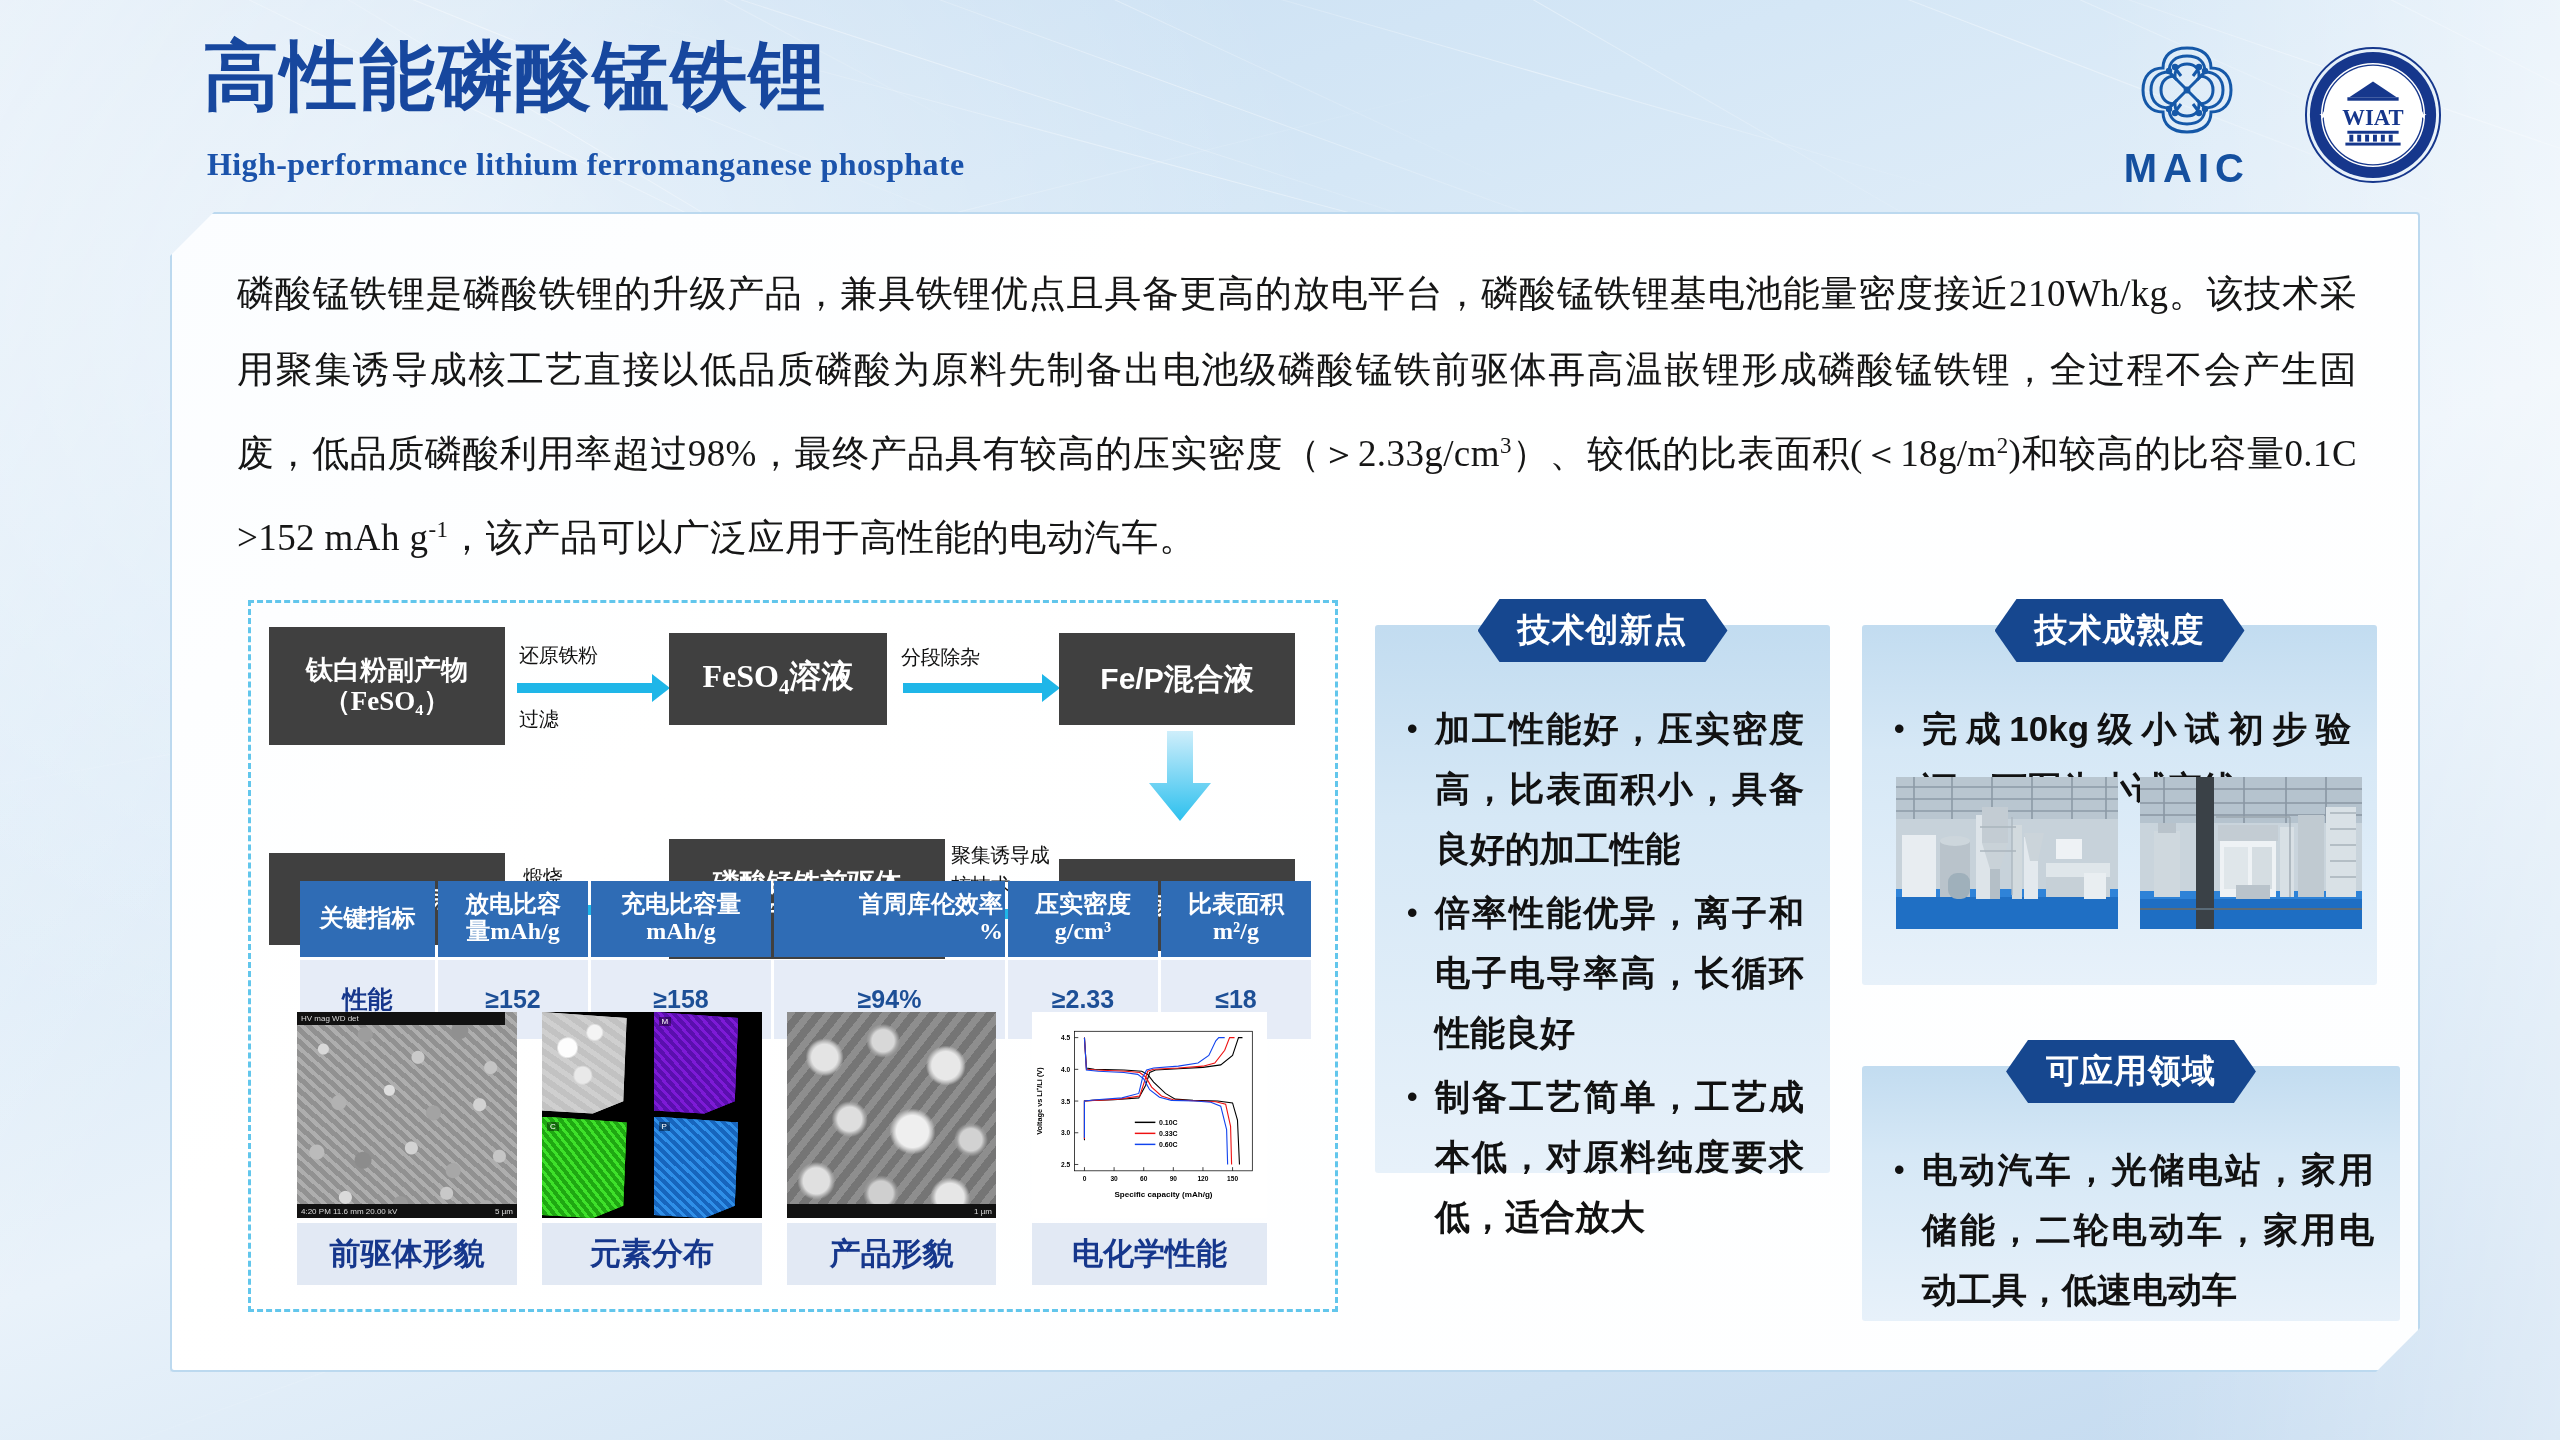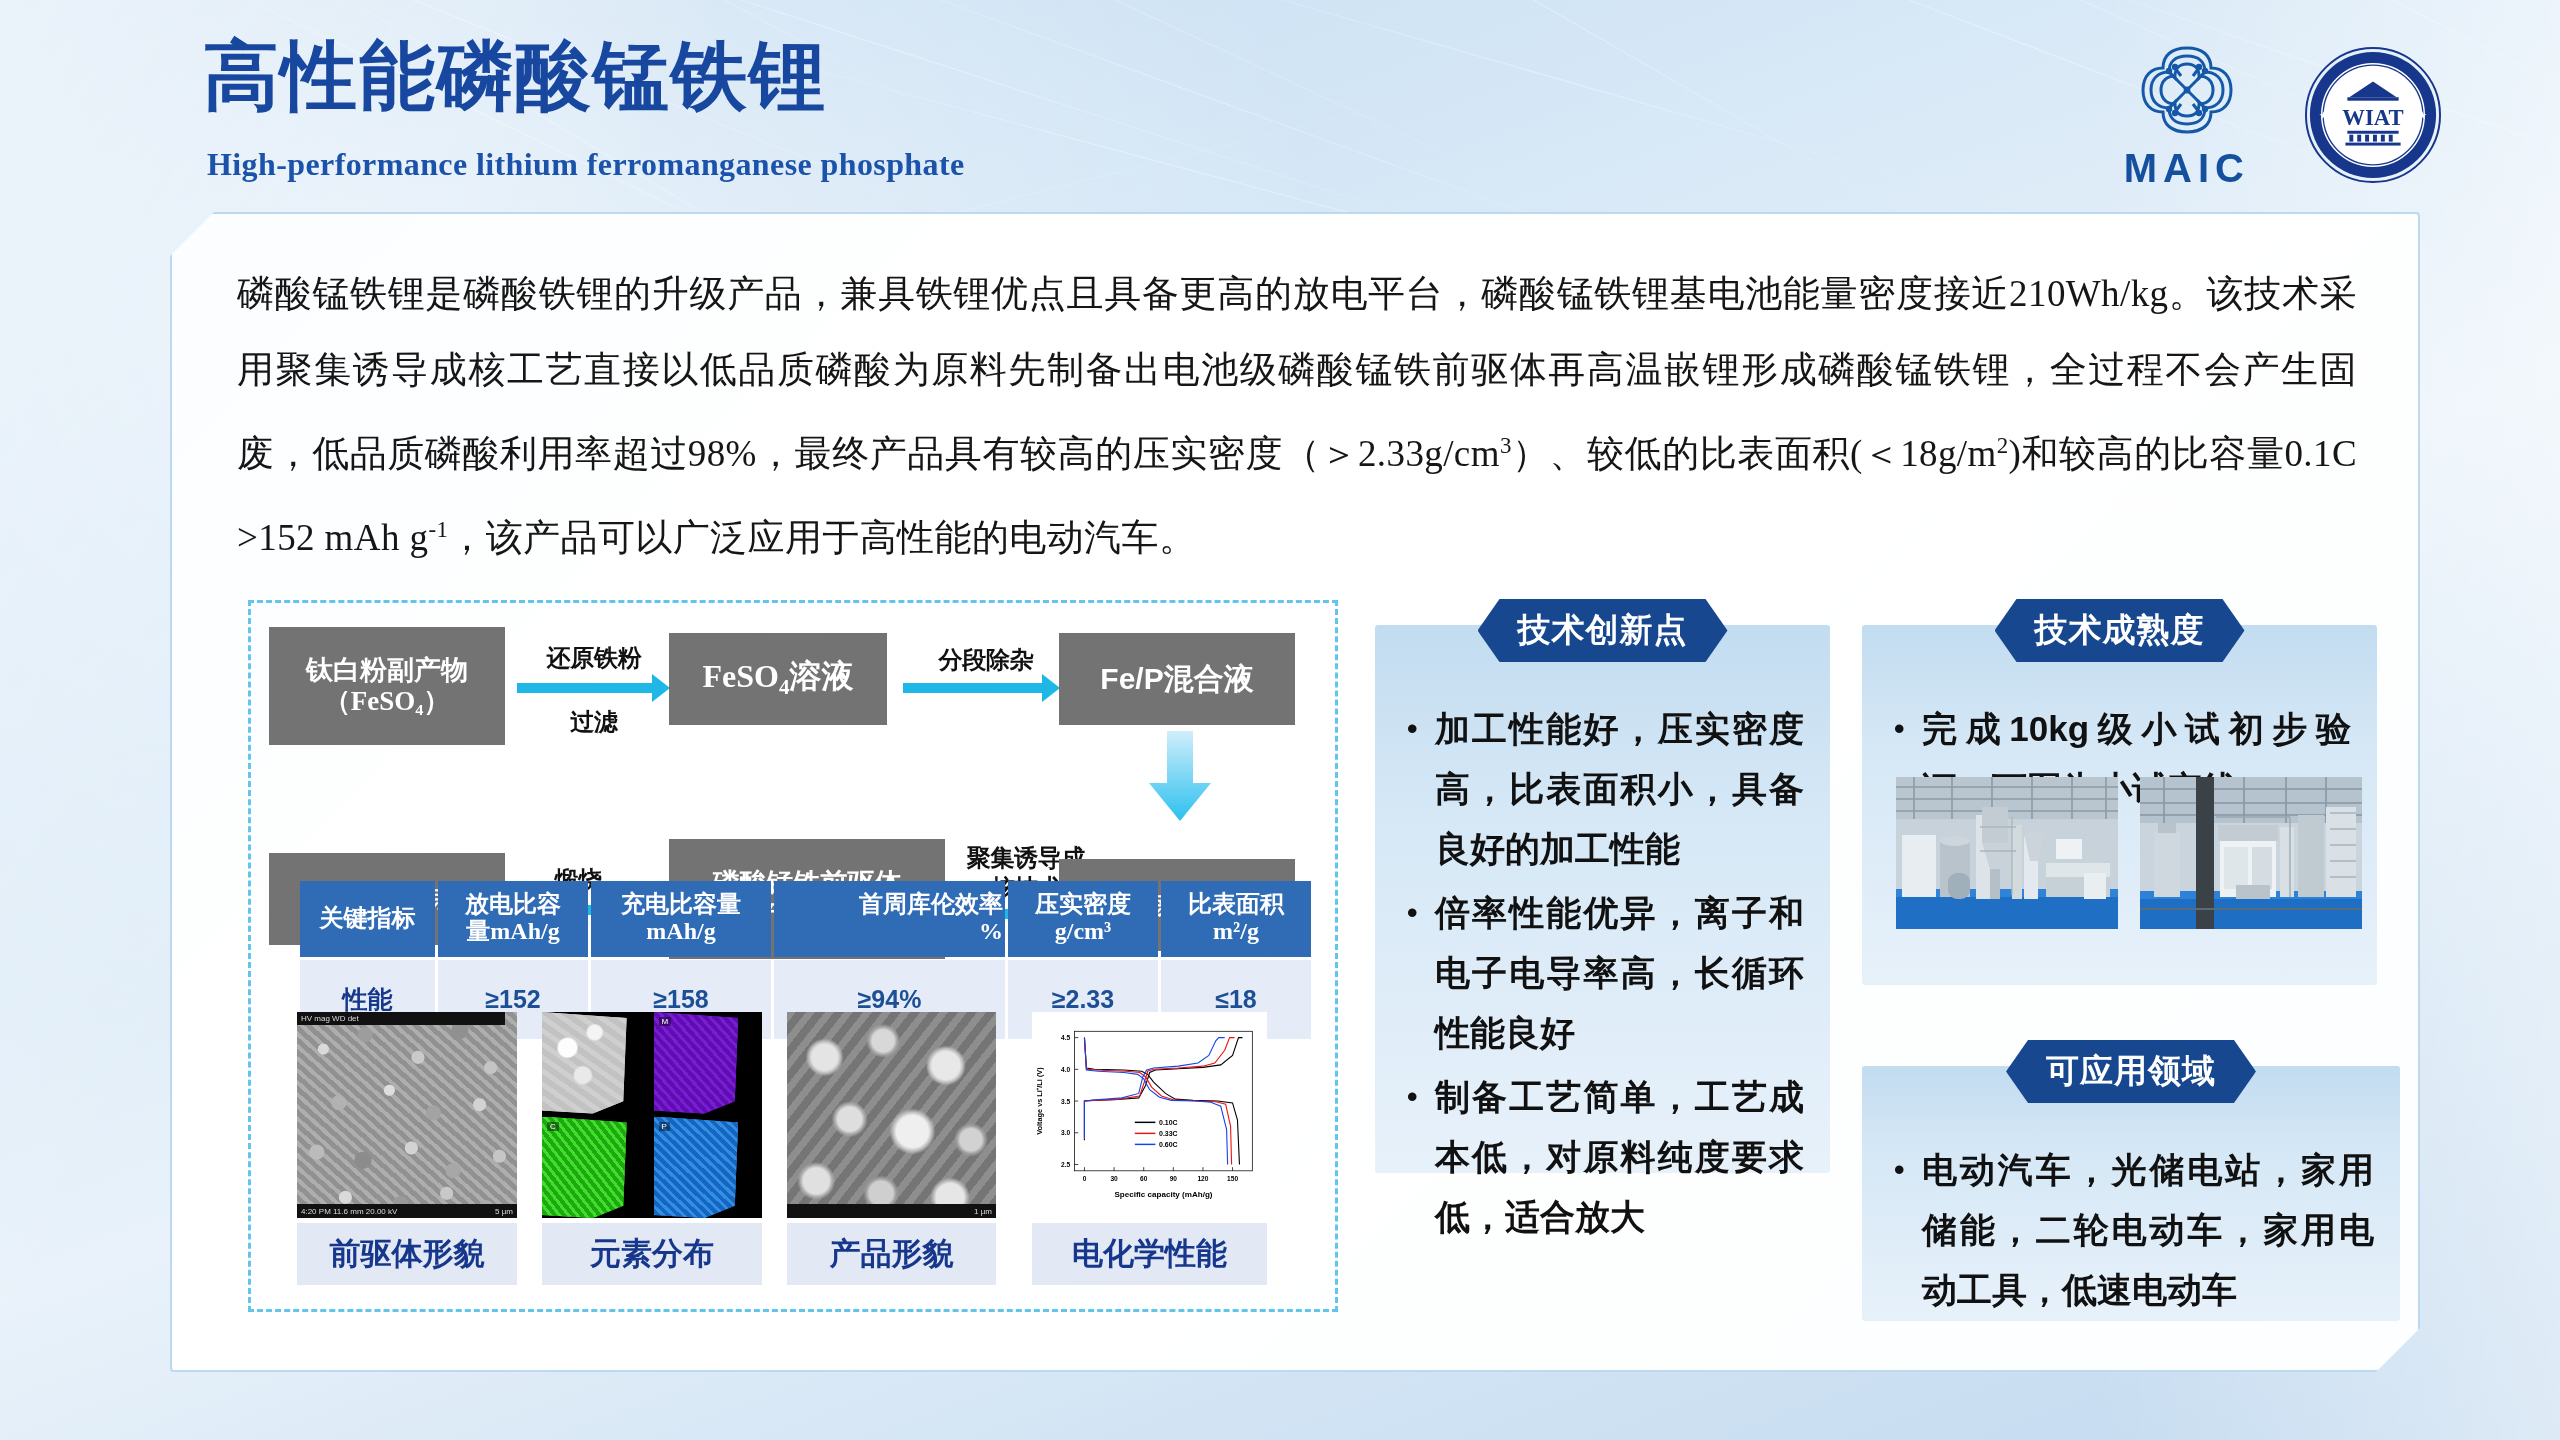--- a/index.html
+++ b/index.html
@@ -74,32 +74,32 @@
 
   
   .flowbox{
     position:absolute; left:248px; top:600px; width:1090px; height:712px;
     border:3px dashed #62c6ec;
     background:transparent;
   }
   .nodes{ position:absolute; inset:0; }
   .node{
     position:absolute;
-    background:#737373;
+    background:#404040;
     color:#fff; font-weight:bold;
     display:flex; align-items:center; justify-content:center; text-align:center;
     line-height:1.15;
     font-size:27px;
     padding:4px 6px;
   }
   .node .sub{ font-family:"Liberation Serif","DejaVu Serif",serif; }
   .node sub{ font-size:.66em; }
   .flabel{
-    position:absolute; color:#111; font-weight:bold; font-size:24px;
-    text-align:center; line-height:1.25; letter-spacing:-.3px;
+    position:absolute; color:#111; font-weight:normal; font-size:20px;
+    line-height:1.25; letter-spacing:-.3px;
   }
   .arrow-h{ position:absolute; height:10px; background:#1fb6e8; }
   .arrow-h::after{
     content:""; position:absolute; right:-17px; top:-9px;
     border-left:18px solid #1fb6e8;
     border-top:14px solid transparent; border-bottom:14px solid transparent;
   }
   .arrow-fat{
     position:absolute; width:66px; height:92px;
   }

